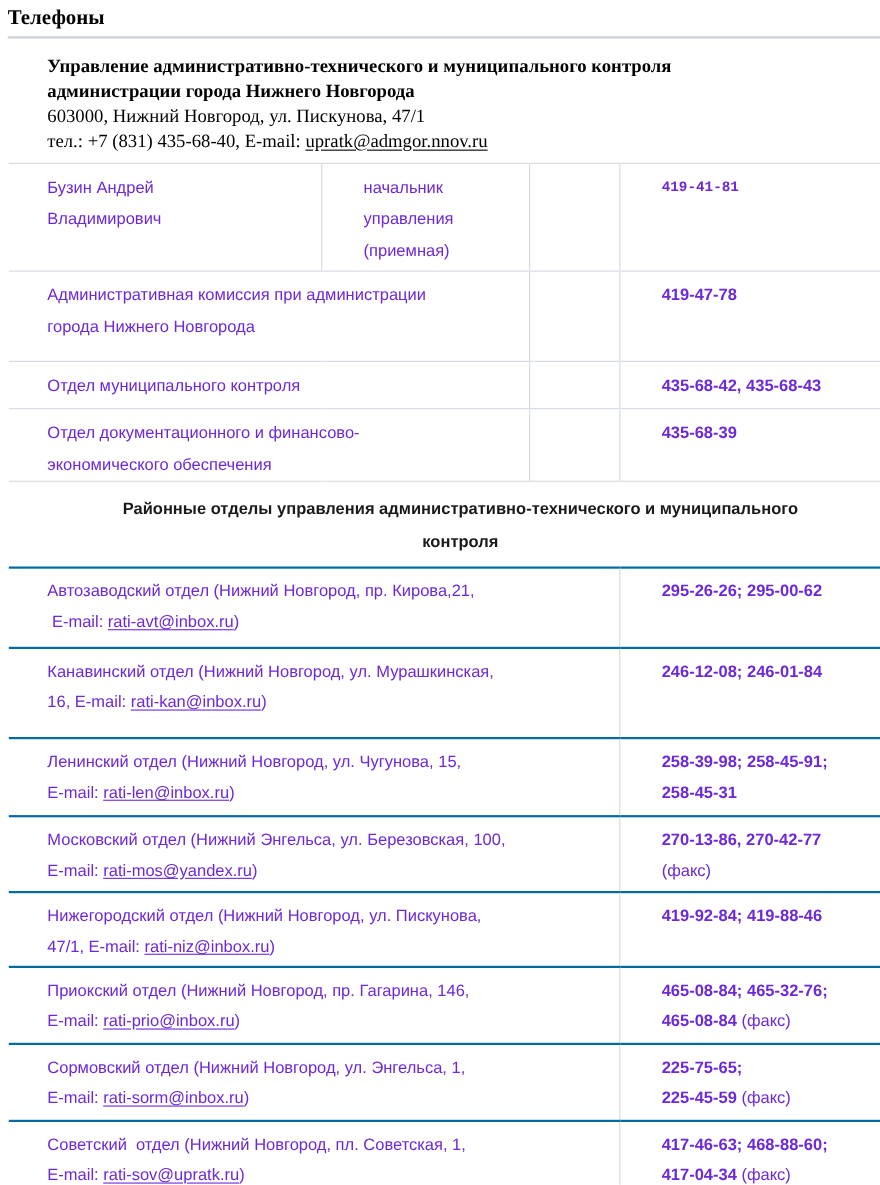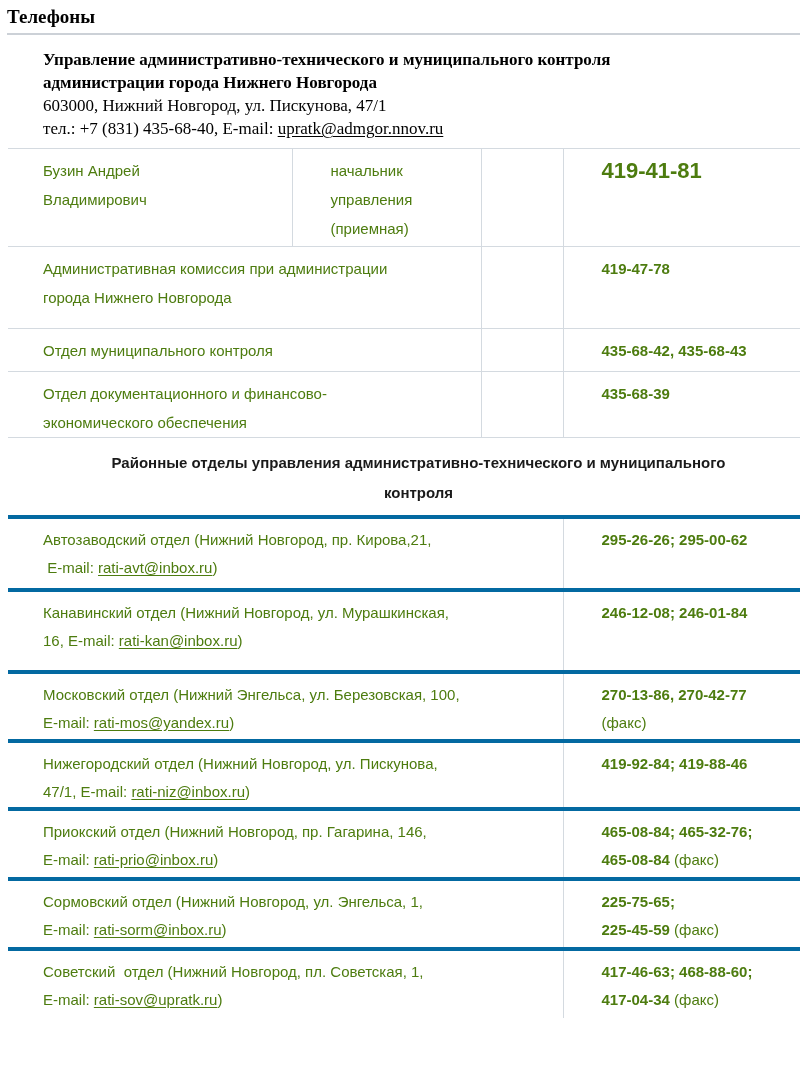--- a/index.html
+++ b/index.html
@@ -36,32 +36,32 @@
     border-collapse: collapse;
     table-layout: fixed;
     margin-left: 8px;
     width: 792px;
   }
   td {
     vertical-align: top;
     box-sizing: border-box;
     font-family: "Liberation Sans", "DejaVu Sans", sans-serif;
     font-size: 15px;
-    color: #4d7c0f;
+    color: #6d28d9;
     padding: 7px 6px 0 35px;
   }
   .t1 td { border-top: 1px solid #d4dae0; line-height: 29px; }
   .t1 tr.last td { border-bottom: 1px solid #d4dae0; }
-  .t2 td { border-top: 4px solid #0369a1; line-height: 28px; }
+  .t2 td { border-top: 2px solid #0369a1; line-height: 28px; }
   .bl { border-left: 1px solid #d4dae0; }
   .cell-title { padding-left: 38px; }
   .cell-phone { padding-left: 38px; font-weight: bold; }
   .phone-serif {
-    font-family: Liberation Sans, sans-serif;
-    font-size: 22px;
+    font-family: Liberation Mono, monospace;
+    font-size: 13px;
   }
   .fax { font-weight: normal; }
   .pre { white-space: pre-wrap; }
   .section-band {
     box-sizing: border-box;
     height: 77px;
     margin-left: 8px;
     padding: 10px 6px 0 35px;
     font-family: "Liberation Sans", "DejaVu Sans", sans-serif;
     font-size: 15px;
@@ -165,20 +165,30 @@
     <td>
       <div class="pre">Канавинский отдел (Нижний Новгород, ул. Мурашкинская,</div>
       <div class="pre"><span class="pre">16, E-mail: </span><a class="doc-link">rati-kan@inbox.ru</a><span>)</span></div>
     </td>
     <td class="bl cell-phone">
       <div><span>246-12-08; 246-01-84</span></div>
       <div><span></span><span class="fax pre"></span></div>
     </td>
   </tr>
 
+  <tr style="height:71px">
+    <td>
+      <div class="pre">Ленинский отдел (Нижний Новгород, ул. Чугунова, 15,</div>
+      <div class="pre"><span class="pre">E-mail: </span><a class="doc-link">rati-len@inbox.ru</a><span>)</span></div>
+    </td>
+    <td class="bl cell-phone">
+      <div><span>258-39-98; 258-45-91;</span></div>
+      <div><span>258-45-31</span><span class="fax pre"></span></div>
+    </td>
+  </tr>
 
   <tr style="height:69px">
     <td>
       <div class="pre">Московский отдел (Нижний Энгельса, ул. Березовская, 100,</div>
       <div class="pre"><span class="pre">E-mail: </span><a class="doc-link">rati-mos@yandex.ru</a><span>)</span></div>
     </td>
     <td class="bl cell-phone">
       <div><span>270-13-86, 270-42-77</span></div>
       <div><span></span><span class="fax pre">(факс)</span></div>
     </td>

